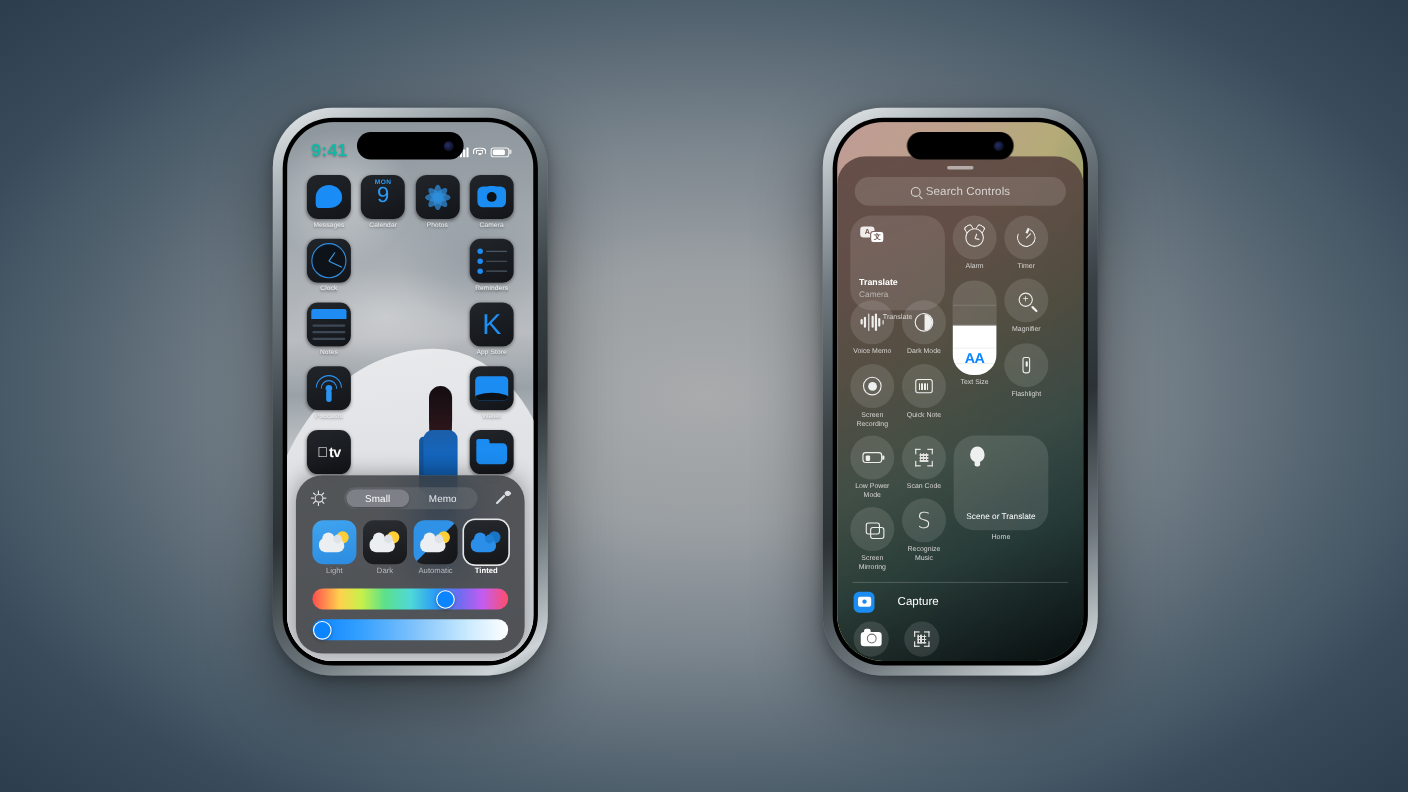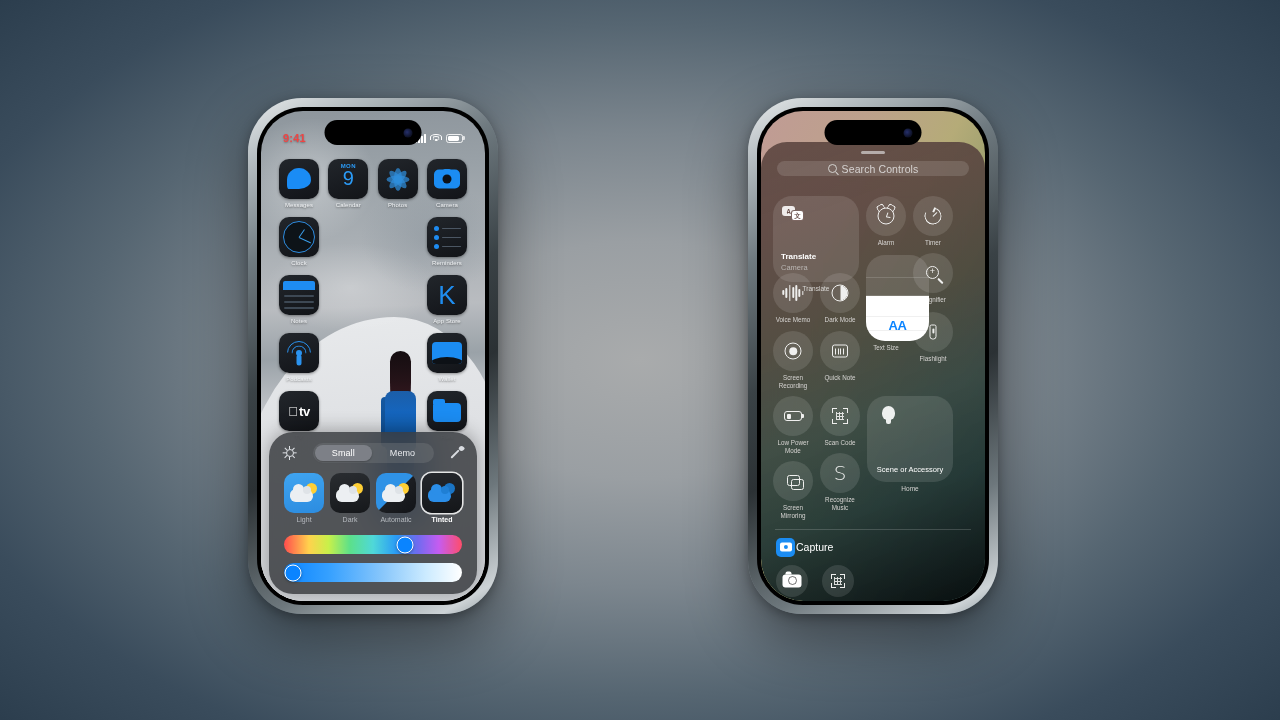--- a/index.html
+++ b/index.html
@@ -80,21 +80,21 @@
     background:linear-gradient(180deg,#1558a0,#0e4d92); border-radius:5px; }
   .fig-pants{ position:absolute; left:8px; top:96px; width:27px; height:72px;
     background:linear-gradient(180deg,#0f57aa 0%,#1060bb 40%,#0d4f9c 100%);
     border-radius:3px 3px 7px 9px; }
   .fig-leg-split{ position:absolute; left:20px; top:112px; width:3px; height:52px;
     background:rgba(10,45,90,0.55); border-radius:2px; transform:rotate(6deg); }
 
   
   .statusbar{ position:absolute; top:0; left:0; right:0; height:42px; z-index:30;
     display:flex; align-items:center; justify-content:space-between; padding:12px 22px 0 22px; }
-  .sb-time{ color:#ef4444; font-size:11px; font-weight:bold; letter-spacing:.2px;
+  .sb-time{ color:#14b8a6; font-size:16px; font-weight:bold; letter-spacing:.2px;
     text-shadow:0 1px 2px rgba(0,0,0,.35); }
   .sb-right{ display:flex; align-items:center; gap:4px; }
   .sig{ display:flex; align-items:flex-end; gap:1px; height:9px; }
   .sig i{ width:2px; background:#fff; border-radius:.5px; display:block; }
   .sig i:nth-child(1){height:3px}.sig i:nth-child(2){height:5px}
   .sig i:nth-child(3){height:7px}.sig i:nth-child(4){height:9px}
   .wifi{ width:12px; height:9px; position:relative; }
   .wifi span{ position:absolute; border:1.6px solid #fff; border-bottom:none; border-radius:50% 50% 0 0; left:50%; transform:translateX(-50%); }
   .wifi span:nth-child(1){ width:12px; height:6px; top:0; }
   .wifi span:nth-child(2){ width:7px; height:3.5px; top:2.5px; }
@@ -203,21 +203,21 @@
   .cc-wall{ position:absolute; inset:0;
     background:
       linear-gradient(118deg, #c09b95 0%, #bda18c 22%, #b5ab78 42%, #9a9f6e 55%, #6f8470 70%, #3f5c58 86%, #22332f 100%); }
   .cc-overlay{ position:absolute; left:0; right:0; top:31px; bottom:0;
     border-radius:26px 26px 42px 42px;
     background:
       linear-gradient(160deg, rgba(92,70,64,0.90) 0%, rgba(86,66,62,0.88) 18%, rgba(70,66,58,0.88) 38%, rgba(52,68,64,0.90) 58%, rgba(34,54,52,0.93) 75%, rgba(16,26,26,0.96) 92%, rgba(8,14,14,0.98) 100%);
     backdrop-filter:blur(26px);
     overflow:hidden; }
   .cc-grabber{ position:absolute; top:9px; left:50%; transform:translateX(-50%); width:24px; height:3.2px; border-radius:2px; background:rgba(230,230,230,.62); }
-  .cc-search{ position:absolute; top:19px; left:16px; right:16px; height:15px; border-radius:13px;
+  .cc-search{ position:absolute; top:19px; left:16px; right:16px; height:26px; border-radius:13px;
     background:rgba(255,255,255,0.13);
     display:flex; align-items:center; justify-content:center; gap:5px; }
   .cc-search-ic{ width:9px; height:9px; border:1.4px solid #d4d2d0; border-radius:50%; position:relative; }
   .cc-search-ic::after{ content:""; position:absolute; right:-3.2px; bottom:-2.4px; width:4.2px; height:1.4px; background:#d4d2d0; transform:rotate(45deg); border-radius:1px; }
   .cc-search-txt{ font-size:10.5px; color:#d6d3d1; letter-spacing:.1px; }
 
   .cc-body{ position:absolute; top:54px; left:12px; right:12px; bottom:0; }
   .cc-row{ display:flex; gap:7px; margin-bottom:6px; }
   .cc-col{ display:flex; flex-direction:column; }
 
@@ -228,32 +228,32 @@
   .tile-sub i{ display:block; font-size:7.5px; color:#b9b5b2; font-style:normal; line-height:1.3; }
 
   .circ-wrap{ width:40px; text-align:center; }
   .circ{ width:40px; height:40px; border-radius:50%; background:rgba(255,255,255,0.115); position:relative; }
   .circ-cap{ margin-top:3px; font-size:6.3px; color:#d6d4d2; line-height:1.25; }
 
   .pill{ width:86px; height:40px; border-radius:20px; background:rgba(255,255,255,0.115);
     display:flex; align-items:center; gap:6px; padding-left:9px; }
   .pill-txt{ font-size:9px; color:#fff; }
 
-  .vslider{ width:63px; height:86px; border-radius:19px; overflow:hidden; position:relative;
+  .vslider{ width:40px; height:86px; border-radius:19px; overflow:hidden; position:relative;
     background:rgba(255,255,255,0.13); }
   .vslider-fill{ position:absolute; left:0; right:0; bottom:0; height:52%; background:#fff; }
   .vs-line{ position:absolute; left:0; right:0; height:1px; background:rgba(255,255,255,0.14); }
   .vs-line2{ position:absolute; left:0; right:0; height:1px; background:rgba(0,0,0,0.06); }
   .aa{ position:absolute; bottom:8px; left:0; right:0; text-align:center; font-size:13px; font-weight:bold; color:#0a84ff; letter-spacing:-.5px; }
 
   .scene-tile{ width:86px; height:86px; border-radius:19px; background:rgba(255,255,255,0.115); position:relative; }
   .scene-cap{ position:absolute; left:0; right:0; bottom:8px; text-align:center; font-size:7.5px; color:#fff; }
 
   .cc-divider{ height:1px; background:rgba(255,255,255,0.17); margin:9px 2px 8px 2px; }
-  .cc-capture{ display:flex; align-items:center; gap:1px; padding-left:3px; }
+  .cc-capture{ display:flex; align-items:center; gap:21px; padding-left:3px; }
   .cap-ic{ width:19px; height:19px; border-radius:5px; background:#1b8cf2; position:relative; }
   .cap-ic::before{ content:""; position:absolute; left:50%; top:50%; transform:translate(-50%,-50%); width:12px; height:9px; background:#fff; border-radius:2px;}
   .cap-ic::after{ content:""; position:absolute; left:50%; top:50%; transform:translate(-50%,-50%); width:4.2px; height:4.2px; border-radius:50%; background:#1b8cf2;}
   .cap-txt{ font-size:10.5px; color:#fff; }
   .cc-lastrow{ display:flex; gap:14px; margin-top:8px; padding-left:3px; }
   .cut-circ{ width:32px; height:32px; border-radius:50%; background:rgba(255,255,255,0.115); position:relative; }
 
   
   .g{ position:absolute; left:50%; top:50%; transform:translate(-50%,-50%); }
   .g-translate{ left:9px; top:10px; transform:none; width:22px; height:16px; }
@@ -746,21 +746,21 @@
             <div class="circ-wrap">
               <div class="circ">
                     <div class="g g-shazam">S</div>
                   </div>
               <div class="circ-cap">Recognize Music</div>
             </div>
           </div>
           <div class="cc-col">
             <div class="scene-tile">
               <div class="g g-bulb"></div>
-              <div class="scene-cap">Scene or Accessory</div>
+              <div class="scene-cap">Scene or Translate</div>
             </div>
             <div class="tile-lg-cap">Home</div>
           </div>
         </div>
 
         <div class="cc-divider"></div>
 
         <div class="cc-capture">
           <div class="cap-ic"></div>
           <div class="cap-txt">Capture</div>

